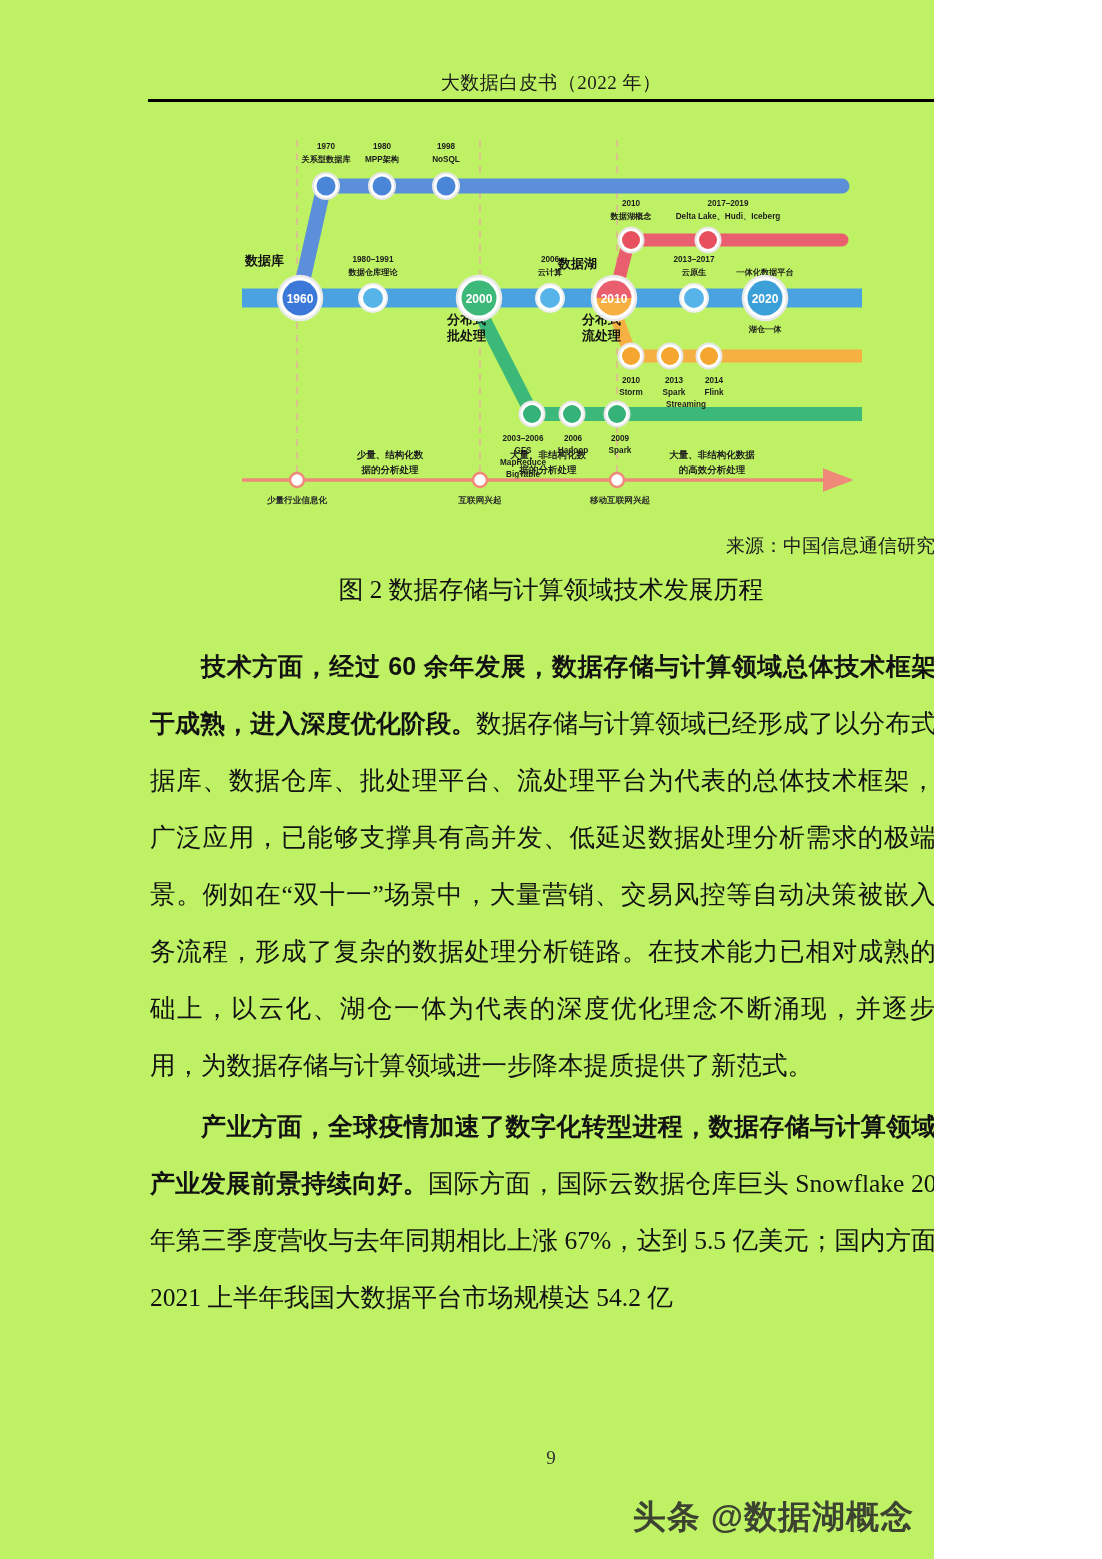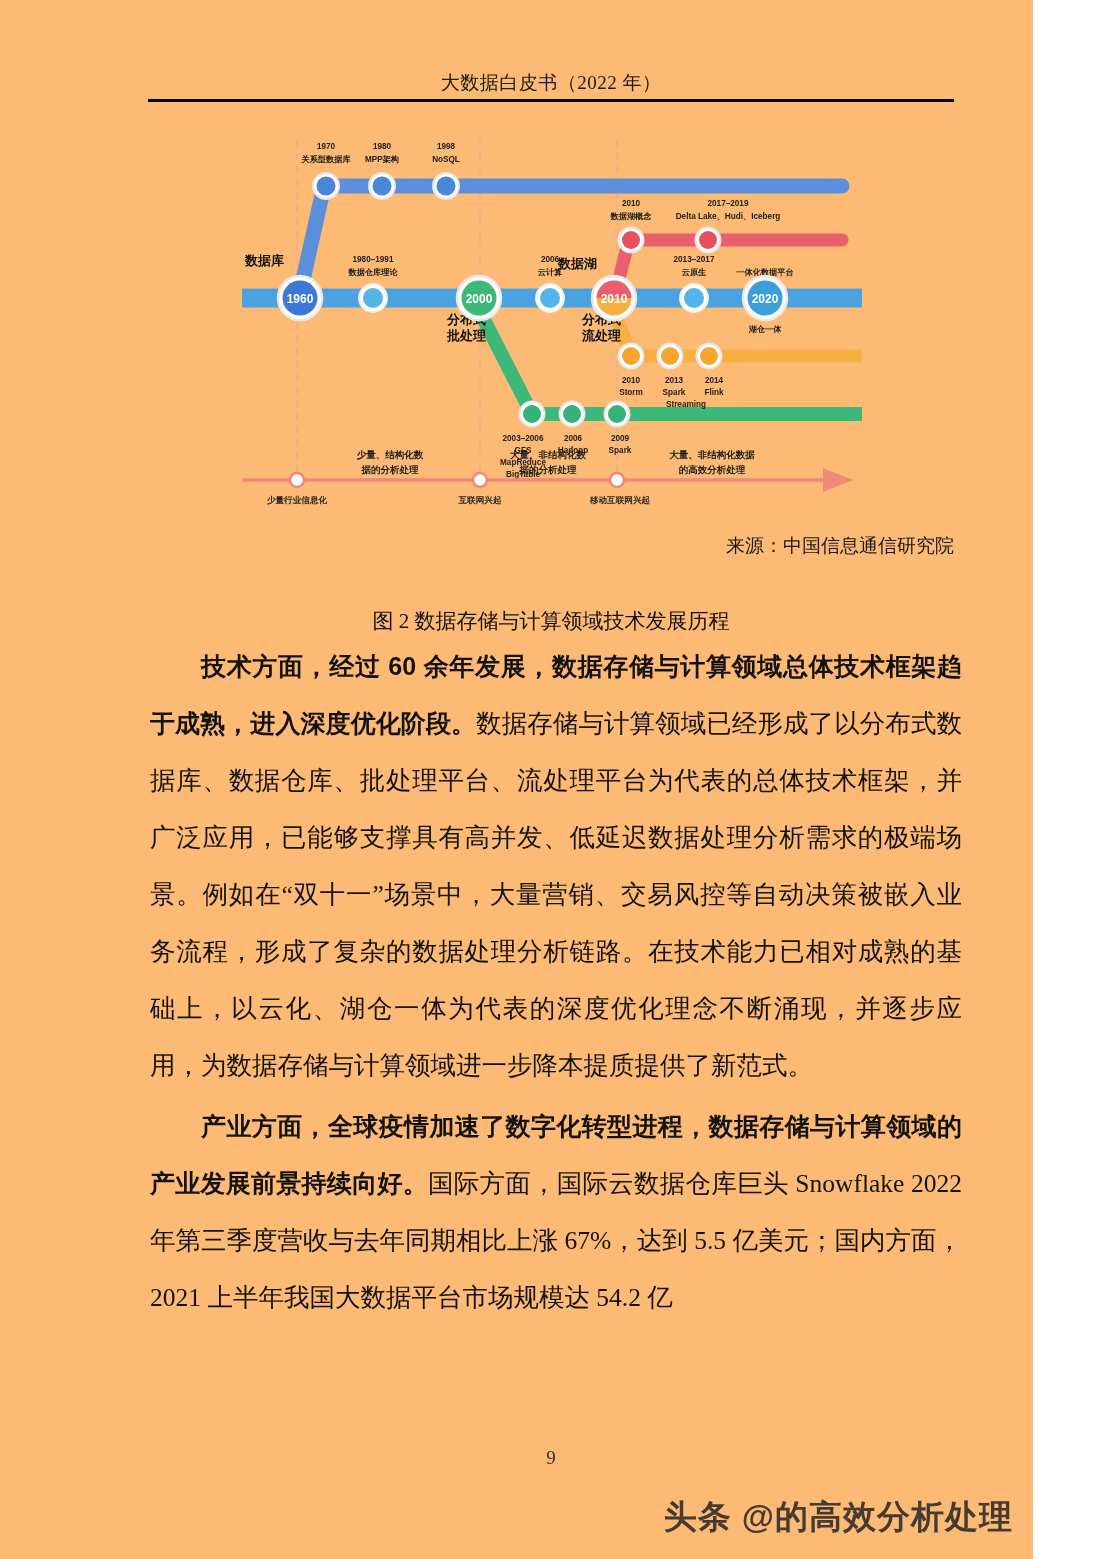--- a/index.html
+++ b/index.html
@@ -2,23 +2,23 @@
 <html><head>
 <meta charset="utf-8">
 <style>
   html, body {
     margin: 0;
     padding: 0;
     background: #ffffff;
   }
   .page {
     position: relative;
-    width: 1033px;
+    width: 934px;
     height: 1559px;
-    background: #fdba74;
+    background: #bef264;
     font-family: "Liberation Serif", serif;
     overflow: hidden;
   }
 
   
   .header {
     position: absolute;
     top: 70px;
     left: 148px;
     width: 806px;
@@ -59,23 +59,22 @@
     font-size: 19px;
     color: #1a1a1a;
   }
   .fig-caption {
     position: absolute;
     top: 573px;
     left: 148px;
     width: 806px;
     text-align: center;
     font-family: "Liberation Serif", serif;
-    font-size: 21px;
+    font-size: 25px;
     color: #111111;
-    margin-top: 34px;
   }
 
   
   .body {
     position: absolute;
     top: 638px;
     left: 150px;
     width: 812px;
   }
   .para {
@@ -294,15 +293,15 @@
 
   <div class="fig-source">来源：中国信息通信研究院</div>
   <div class="fig-caption">图 2 数据存储与计算领域技术发展历程</div>
 
   <div class="body">
     <p class="para"><span class="lead">技术方面，经过 60 余年发展，数据存储与计算领域总体技术框架趋于成熟，进入深度优化阶段。</span><span>数据存储与计算领域已经形成了以分布式数据库、数据仓库、批处理平台、流处理平台为代表的总体技术框架，并广泛应用，已能够支撑具有高并发、低延迟数据处理分析需求的极端场景。例如在“双十一”场景中，大量营销、交易风控等自动决策被嵌入业务流程，形成了复杂的数据处理分析链路。在技术能力已相对成熟的基础上，以云化、湖仓一体为代表的深度优化理念不断涌现，并逐步应用，为数据存储与计算领域进一步降本提质提供了新范式。</span></p>
     <p class="para"><span class="lead">产业方面，全球疫情加速了数字化转型进程，数据存储与计算领域的产业发展前景持续向好。</span><span>国际方面，国际云数据仓库巨头 Snowflake 2022 年第三季度营收与去年同期相比上涨 67%，达到 5.5 亿美元；国内方面，2021 上半年我国大数据平台市场规模达 54.2 亿</span></p>
   </div>
 
   <div class="page-number">9</div>
-  <div class="watermark">头条 @的高效分析处理</div>
+  <div class="watermark">头条 @数据湖概念</div>
 
 </div>
 
 </body></html>

